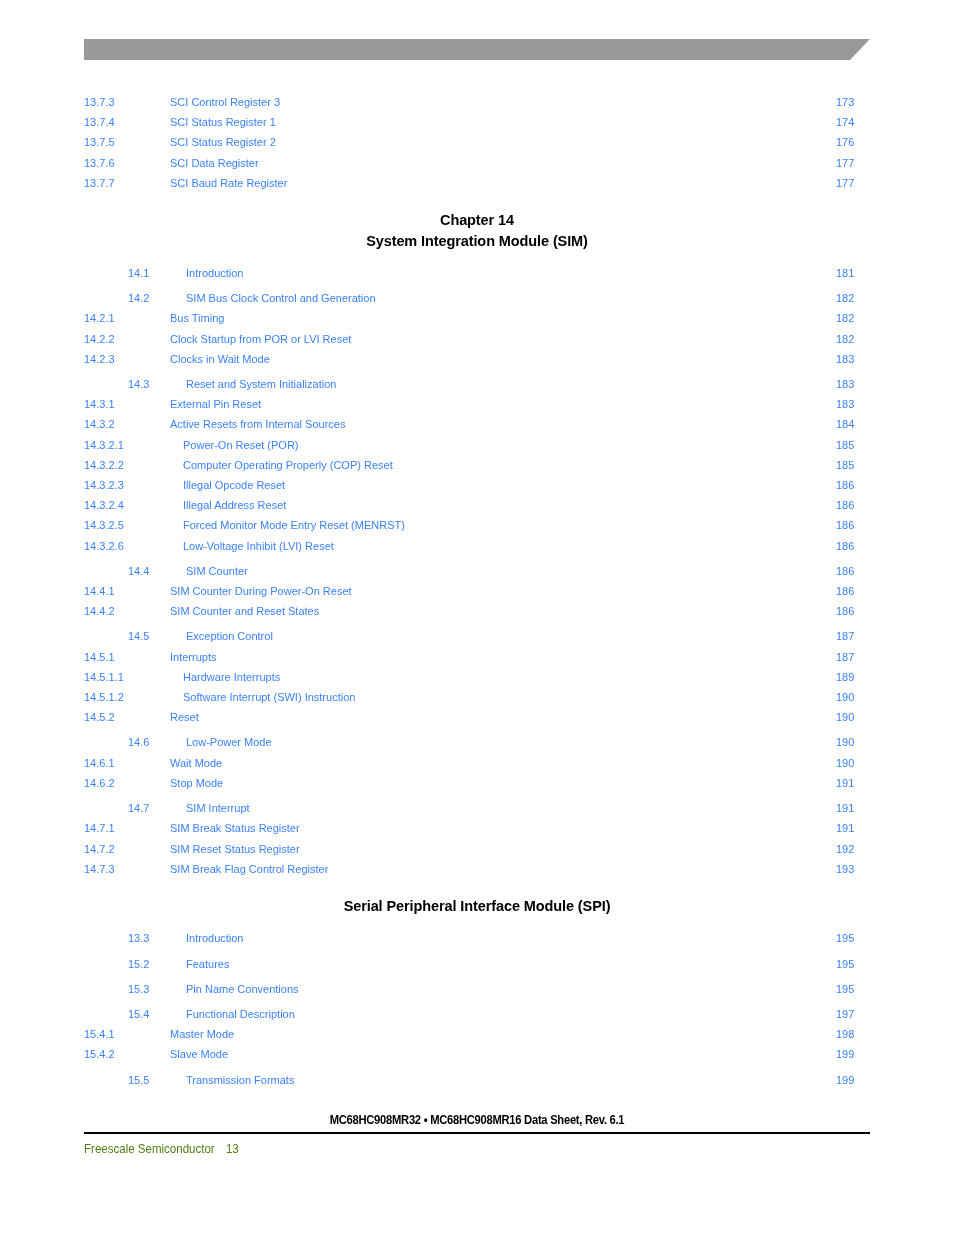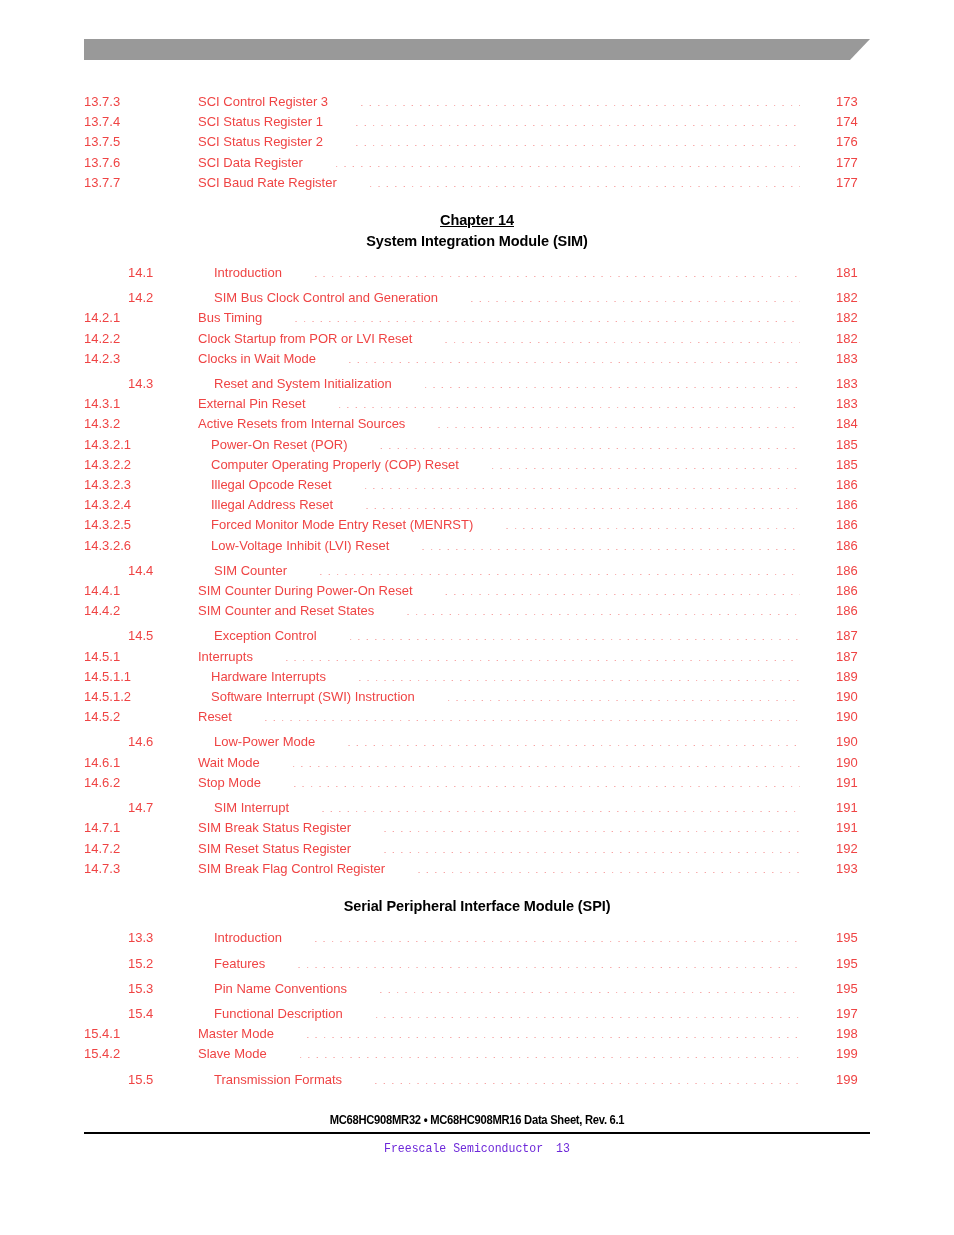--- a/index.html
+++ b/index.html
@@ -34,33 +34,32 @@
   }
 
   .chapter-head {
     text-align: center;
     color: #000000;
     font-weight: bold;
     font-size: 14.5px;
     line-height: 20.5px;
     letter-spacing: -0.1px;
   }
-  .chapter-head .ch-num { display: block; text-decoration: underline; }
+  .chapter-head .ch-num { display: block; }
   .chapter-head .ch-title { display: block; }
 
   .toc-group { }
 
   .toc-row {
     display: flex;
     align-items: baseline;
-    color: #ef4444;
-    font-size: 13px;
+    color: #3b82f6;
+    font-size: 11px;
     line-height: 20.2px;
     white-space: nowrap;
-    gap: 28px;
   }
   .toc-row.gap-before { margin-top: 5px; }
 
   .toc-num {
     flex: 0 0 auto;
     font-weight: normal;
   }
   
   .lvl2 .toc-num { width: 58px; margin-left: 44px; }
   .lvl3 .toc-num { width: 86px; }
@@ -112,25 +111,24 @@
     transform-origin: center;
   }
   #footer-rule {
     margin-top: 5px;
     border-top: 2.2px solid #000000;
     width: 100%;
   }
   #footer-line {
     margin-top: 8px;
     display: flex;
-    justify-content: center;
+    justify-content: flex-start;
     align-items: baseline;
     font-size: 12.4px;
-    color: #6d28d9;
-    font-family: Liberation Mono, monospace;
+    color: #4d7c0f;
   }
   #footer-company { transform: scaleX(0.93); transform-origin: left; }
   #footer-page { transform: scaleX(0.93); transform-origin: right; }
 </style>
 </head>
 <body>
 
 <div id="header-bar">
   <svg width="786" height="21" viewBox="0 0 786 21" xmlns="http://www.w3.org/2000/svg">
     <polygon points="0,0 786,0 766,21 0,21" fill="#999999"></polygon>

